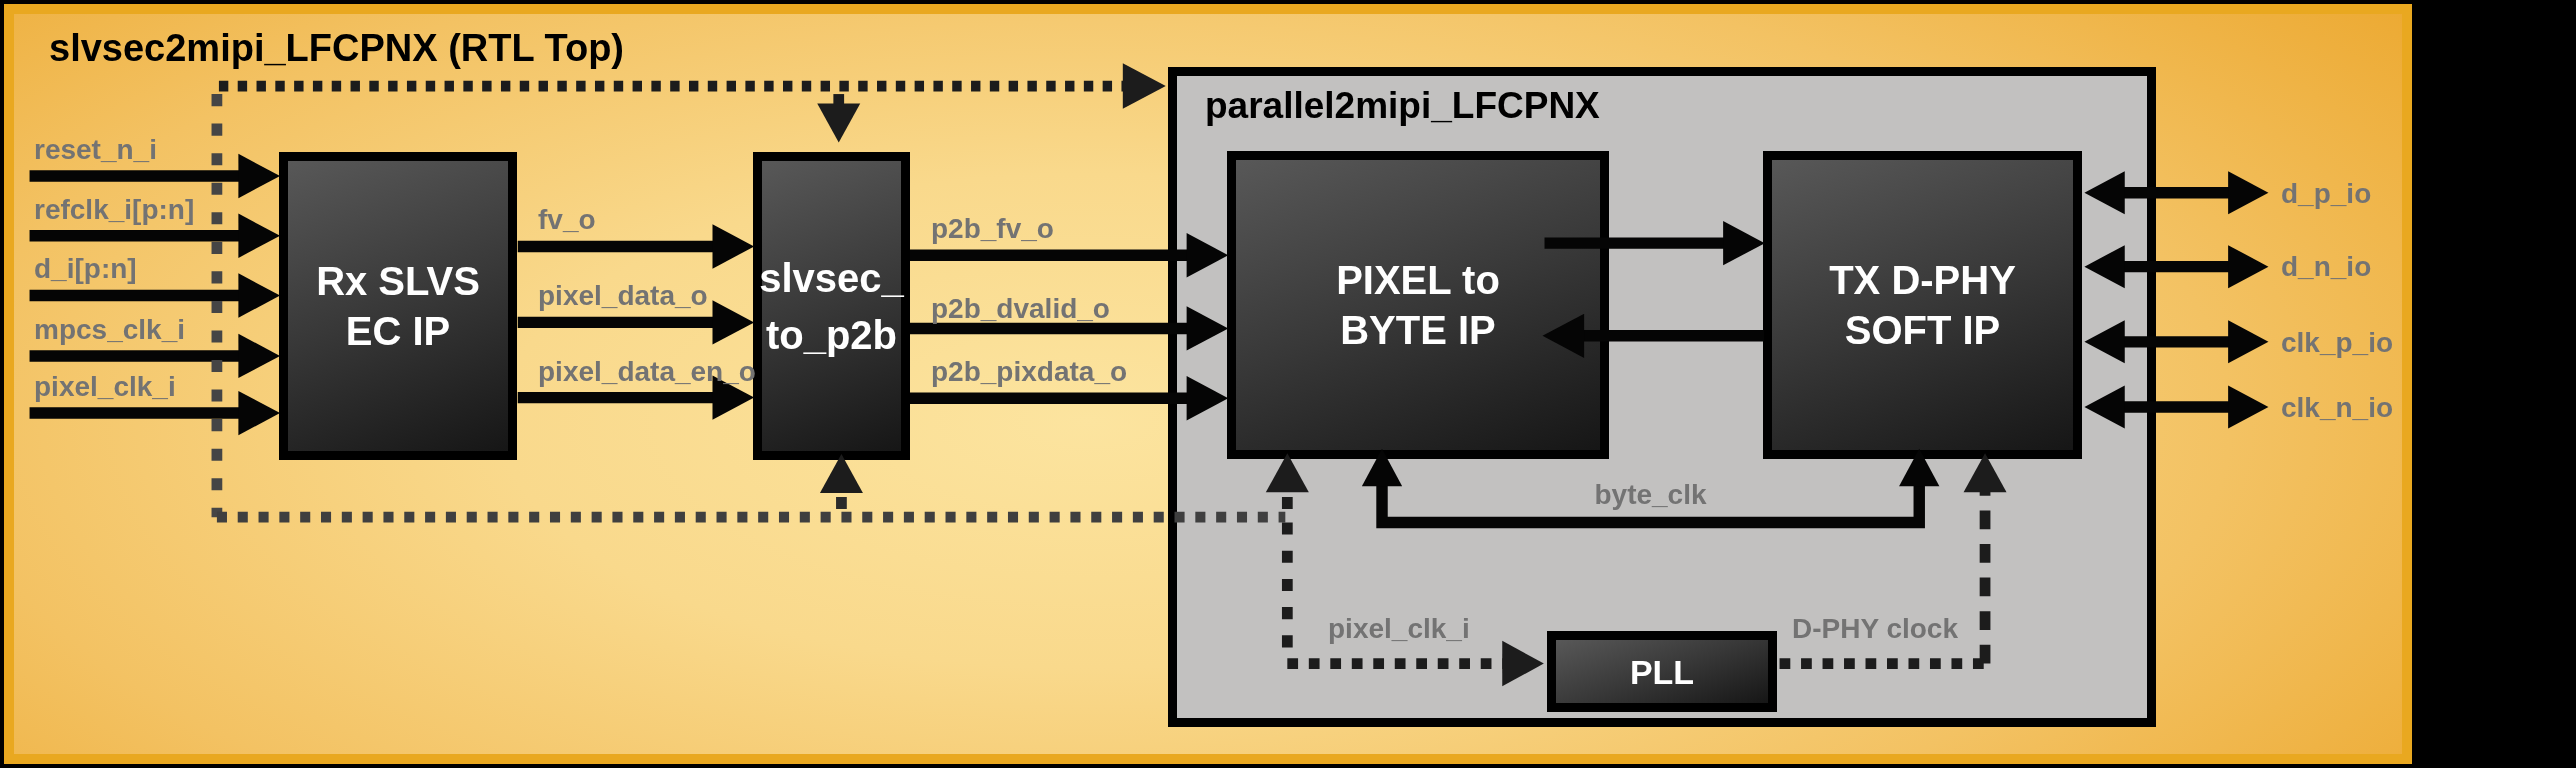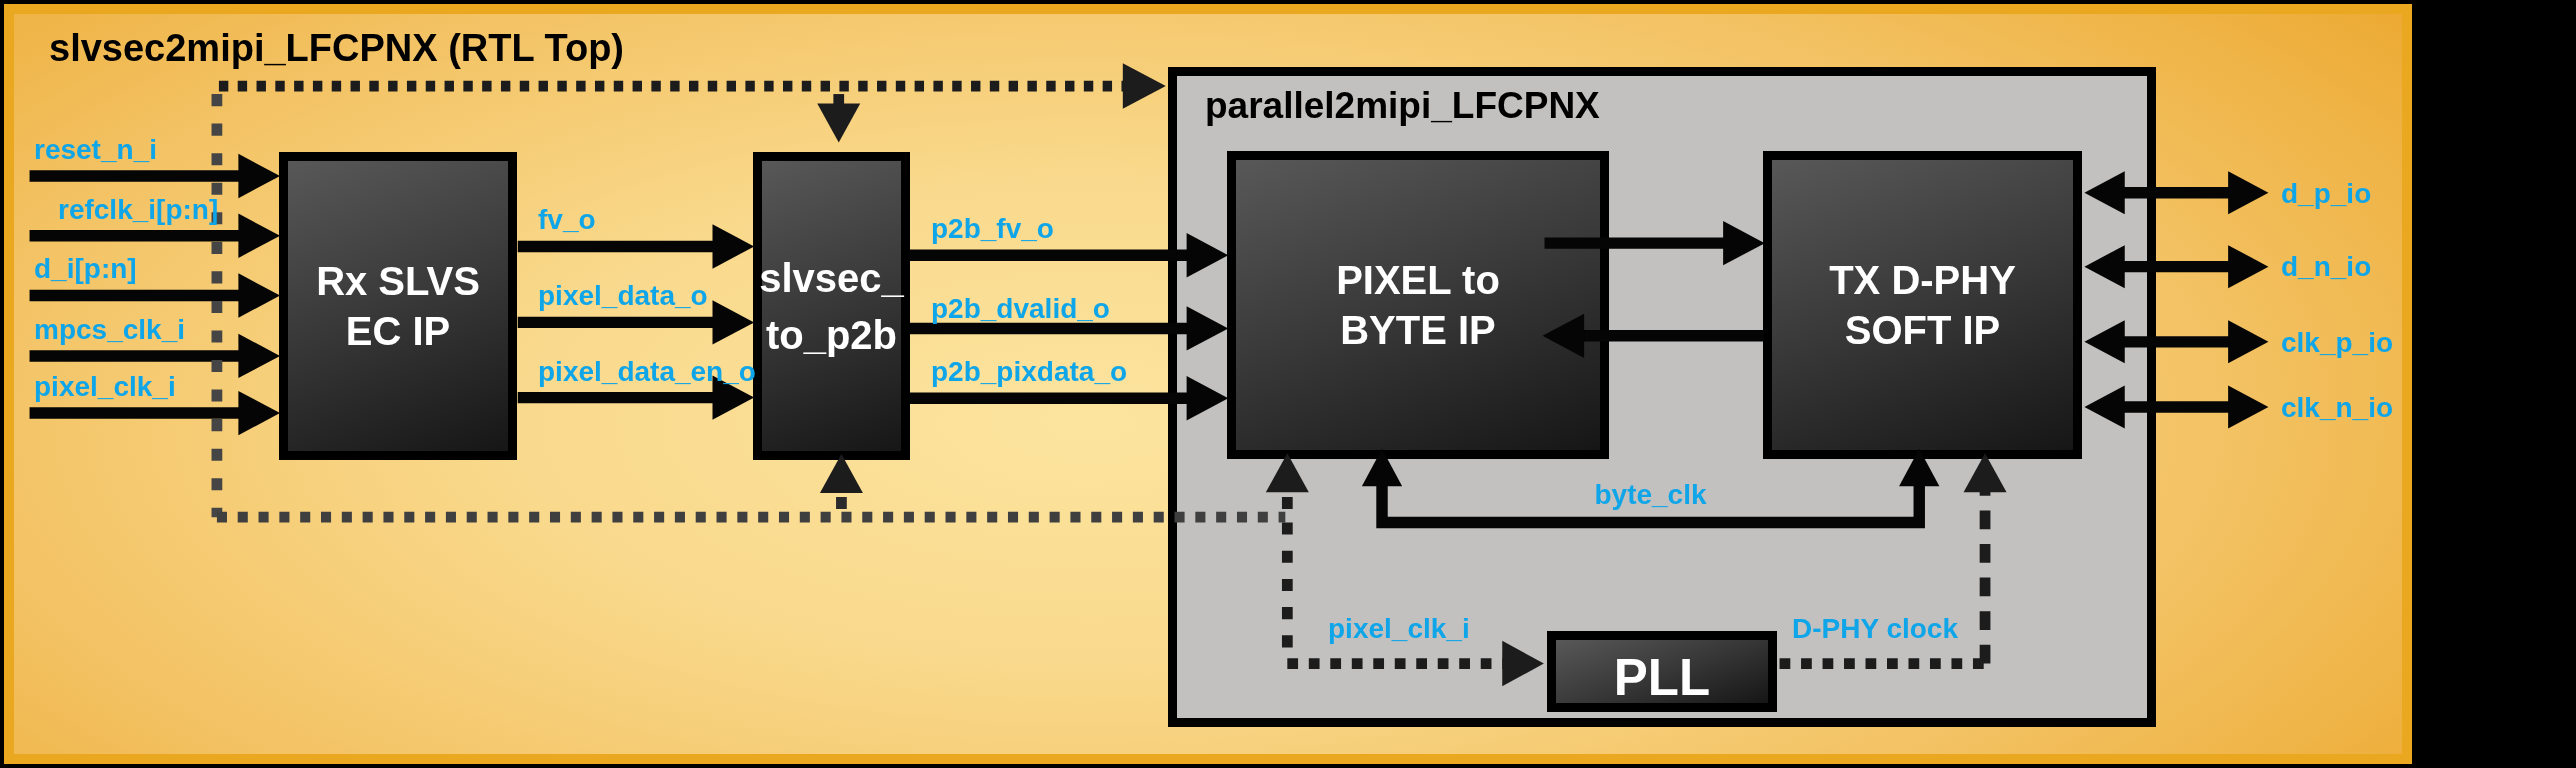--- a/index.html
+++ b/index.html
@@ -7,24 +7,24 @@
          font-family:"Liberation Sans",sans-serif;}
   #panel{position:absolute;left:4px;top:4px;width:2408px;height:760px;box-sizing:border-box;
          border:10.7px solid #e9a820;
          background:radial-gradient(ellipse 1679px 705px at 45% 55%,
             #fce49f 0%, #f9d98c 35%, #f3c263 68%, #eca82f 100%);}
   .container-box{position:absolute;box-sizing:border-box;border:9.4px solid #000;background:#c2c1c0;}
   .block{position:absolute;box-sizing:border-box;border:9.4px solid #000;
          background:linear-gradient(160deg,#585858 0%,#383838 50%,#161616 100%);
          display:flex;flex-direction:column;align-items:center;justify-content:center;
          color:#fff;font-weight:700;font-size:40px;line-height:50px;text-align:center;margin-top:8px;}
-  .block.small{font-size:51px;justify-content:flex-end;}
+  .block.small{font-size:34px;}
   svg.wires{position:absolute;left:0;top:0;z-index:5;}
   .lbl{position:absolute;z-index:6;font-weight:700;font-size:28px;line-height:34px;
-       color:#0ea5e9;white-space:nowrap;}
+       color:#737373;white-space:nowrap;}
   .title{position:absolute;z-index:6;font-weight:700;font-size:38px;color:#000;white-space:nowrap;}
   .ctitle{position:absolute;z-index:6;font-weight:700;font-size:37px;color:#000;white-space:nowrap;}
   .center{text-align:center;}
 </style>
 </head>
 <body>
 
 <div id="stage">
   <div id="panel"></div>
 
@@ -174,21 +174,21 @@
       </g>
       <g>
         <line x1="2650" y1="988" x2="2956" y2="988" stroke="#1c1c1c" stroke-dasharray="16 16"></line>
         <line x1="2956" y1="988" x2="2956" y2="714" stroke="#1c1c1c" stroke-dasharray="28 22"></line>
         <polygon points="2956,675 2924,733 2988,733" fill="#1c1c1c" stroke="none"></polygon>
       </g>
     </g>
   </svg>
 
   <div class="lbl" style="left:34px;top:133px;">reset_n_i</div>
-  <div class="lbl" style="left:34px;top:193px;margin-left:24px;">refclk_i[p:n]</div>
+  <div class="lbl" style="left:34px;top:193px;">refclk_i[p:n]</div>
   <div class="lbl" style="left:34px;top:252px;">d_i[p:n]</div>
   <div class="lbl" style="left:34px;top:313px;">mpcs_clk_i</div>
   <div class="lbl" style="left:34px;top:370px;">pixel_clk_i</div>
 
   <div class="lbl" style="left:538px;top:203px;">fv_o</div>
   <div class="lbl" style="left:538px;top:279px;">pixel_data_o</div>
   <div class="lbl" style="left:538px;top:355px;">pixel_data_en_o</div>
 
   <div class="lbl" style="left:931px;top:212px;">p2b_fv_o</div>
   <div class="lbl" style="left:931px;top:268px;margin-top:24px;">p2b_dvalid_o</div>

